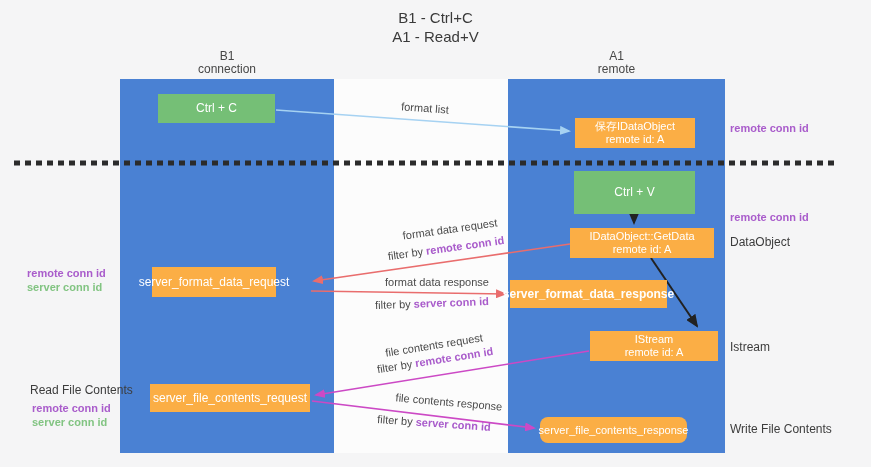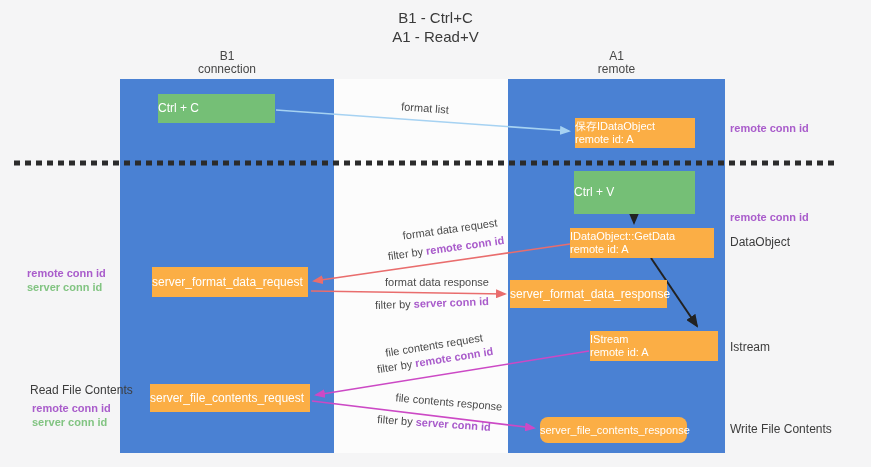--- a/index.html
+++ b/index.html
@@ -17,31 +17,31 @@
   .mid-strip{left:334px;top:79px;width:174px;height:374px;background:var(--mid-bg);}
   .title{left:0;top:8px;width:871px;text-align:center;font-size:15px;line-height:19px;color:#3a3a3a;}
   .col{background:var(--column-blue);}
   .col-left{left:120px;top:79px;width:214px;height:374px;}
   .col-right{left:508px;top:79px;width:217px;height:374px;}
   .col-header{font-size:12px;line-height:13px;text-align:center;color:#474747;}
   .hdr-left{left:120px;top:50px;width:214px;}
   .hdr-right{left:508px;top:50px;width:217px;}
   svg.arrows{left:0;top:0;width:871px;height:467px;pointer-events:none;}
   .box{
-    display:flex;flex-direction:column;align-items:flex-start;justify-content:center;
+    display:flex;flex-direction:column;align-items:center;justify-content:center;
     color:var(--box-text);font-size:11px;line-height:13px;text-align:center;white-space:nowrap;
   }
   .green{background:var(--green-box);}
   .orange{background:var(--orange-box);}
   .box-ctrl-c{left:158px;top:94px;width:117px;height:29px;font-size:12px;}
   .box-save{left:575px;top:118px;width:120px;height:30px;}
   .box-ctrl-v{left:574px;top:171px;width:121px;height:43px;font-size:12px;}
   .box-getdata{left:570px;top:228px;width:144px;height:30px;}
-  .box-format-req{left:152px;top:267px;width:156px;height:30px;font-size:12px;}
-  .box-format-resp{left:510px;top:280px;width:157px;height:28px;font-size:12px;}
+  .box-format-req{left:152px;top:267px;width:124px;height:30px;font-size:12px;}
+  .box-format-resp{left:510px;top:280px;width:157px;height:28px;font-size:12px;font-weight:bold;}
   .box-istream{left:590px;top:331px;width:128px;height:30px;}
   .box-file-req{left:150px;top:384px;width:160px;height:28px;font-size:12px;}
   .box-file-resp{left:540px;top:417px;width:147px;height:26px;font-size:11px;border-radius:8px;}
   .side-label{font-size:11px;white-space:nowrap;}
   .purple{color:var(--purple-label);font-weight:bold;}
   .greenlbl{color:var(--green-label);font-weight:bold;}
   .plain{color:#3c3c3c;}
   .lbl-remote-top{left:730px;top:122px;}
   .lbl-remote-mid{left:730px;top:211px;}
   .lbl-dataobject{left:730px;top:235px;font-size:12px;}

